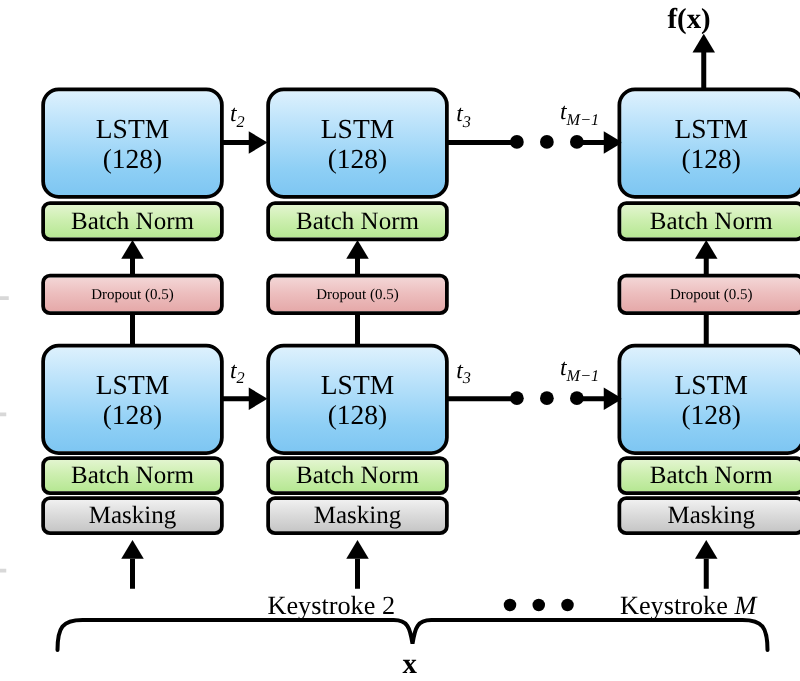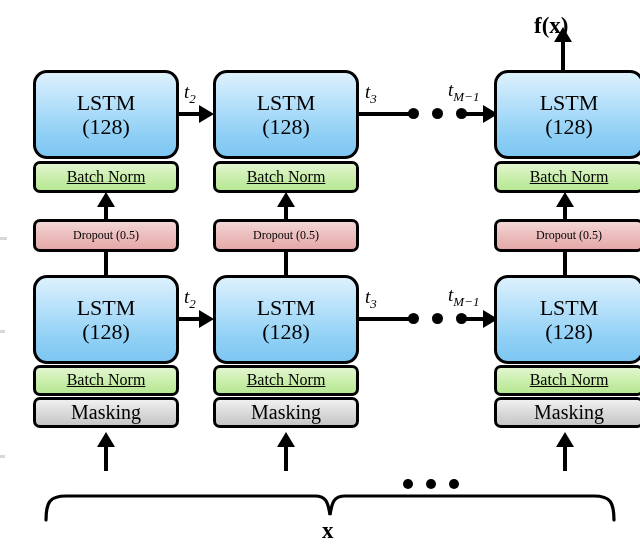--- a/index.html
+++ b/index.html
@@ -32,22 +32,21 @@
   .node.lstm {
     border-radius: 14px;
     background: linear-gradient(to bottom, #ddf1fd 0%, #bfe4fb 28%, #8ecff5 75%, #7ec6f2 100%);
     font-size: 22px;
     flex-direction: column;
   }
   .node.lstm .sub { font-size: 22px; }
   .node.bn {
     border-radius: 7px;
     background: linear-gradient(to bottom, #e2f5cf 0%, #cdefb0 45%, #b6e793 100%);
-    font-size: 16px;
-    text-decoration: underline;
+    font-size: 20px;
   }
   .node.drop {
     border-radius: 7px;
     background: linear-gradient(to bottom, #f3d6d6 0%, #edbfbf 45%, #e5a9a9 100%);
     font-size: 12px;
   }
   .node.mask {
     border-radius: 7px;
     background: linear-gradient(to bottom, #f0f0f0 0%, #dcdcdc 45%, #c6c6c6 100%);
     font-size: 20px;
@@ -145,21 +144,21 @@
 </style>
 </head>
 <body>
 
 <div id="diagram">
 
   <div class="artifact" style="left:0px; top:237px; width:7px; height:3px;"></div>
   <div class="artifact" style="left:0px; top:330px; width:5px; height:3px;"></div>
   <div class="artifact" style="left:0px; top:455px; width:5px; height:3px;"></div>
 
-  <div class="boldmath" style="left:534px; top:13px;">f(x)</div>
+  <div class="boldmath" style="left:534px; top:2px;">f(x)</div>
   <div class="vline" style="left:561px; top:40px; height:32px;"></div>
   <div class="arrow-up" style="left:554px; top:27px;"></div>
 
   <div class="node lstm" style="left:33px; top:70px; width:146px; height:89px;">
     <span>LSTM</span>
     <span class="sub">(128)</span>
   </div>
 
   <div class="node bn" style="left:33px; top:161px; width:146px; height:32px;">
     <span>Batch Norm</span>
@@ -208,20 +207,21 @@
     <span class="sub">(128)</span>
   </div>
   <div class="node bn" style="left:213px; top:365px; width:146px; height:31px;">
     <span>Batch Norm</span>
   </div>
   <div class="node mask" style="left:213px; top:397px; width:146px; height:31px;">
     <span>Masking</span>
   </div>
   <div class="vline" style="left:284px; top:447px; height:24px;"></div>
   <div class="arrow-up" style="left:277px; top:432px;"></div>
+  <div class="plainlabel" style="left:214px; top:472px;">Keystroke 2</div>
 
   <div class="node lstm" style="left:494px; top:70px; width:150px; height:89px;">
     <span>LSTM</span>
     <span class="sub">(128)</span>
   </div>
   <div class="node bn" style="left:494px; top:161px; width:150px; height:32px;">
     <span>Batch Norm</span>
   </div>
   <div class="vline" style="left:563px; top:196px; height:24px;"></div>
   <div class="arrow-up" style="left:556px; top:192px;"></div>
@@ -234,20 +234,24 @@
     <span class="sub">(128)</span>
   </div>
   <div class="node bn" style="left:494px; top:365px; width:150px; height:31px;">
     <span>Batch Norm</span>
   </div>
   <div class="node mask" style="left:494px; top:397px; width:150px; height:31px;">
     <span>Masking</span>
   </div>
   <div class="vline" style="left:563px; top:447px; height:24px;"></div>
   <div class="arrow-up" style="left:556px; top:432px;"></div>
+  <div class="plainlabel" style="left:496px; top:472px;">
+    <span>Keystroke</span>
+    <span class="it">M</span>
+  </div>
 
   <div class="hline" style="left:178px; top:112px; width:26px;"></div>
   <div class="arrow-right" style="left:199px; top:105px;"></div>
   <div class="tlabel" style="left:184px; top:81px;">
     <span>t</span><sub>2</sub>
   </div>
 
   <div class="hline" style="left:358px; top:112px; width:54px;"></div>
   <div class="tlabel" style="left:365px; top:81px;">
     <span>t</span><sub>3</sub>

